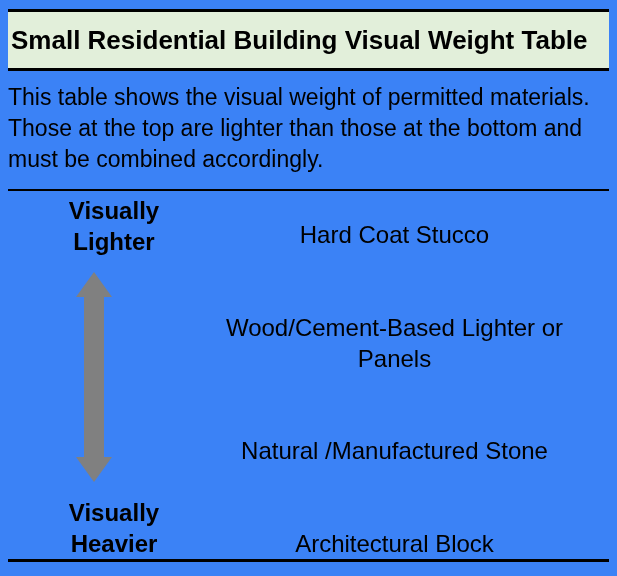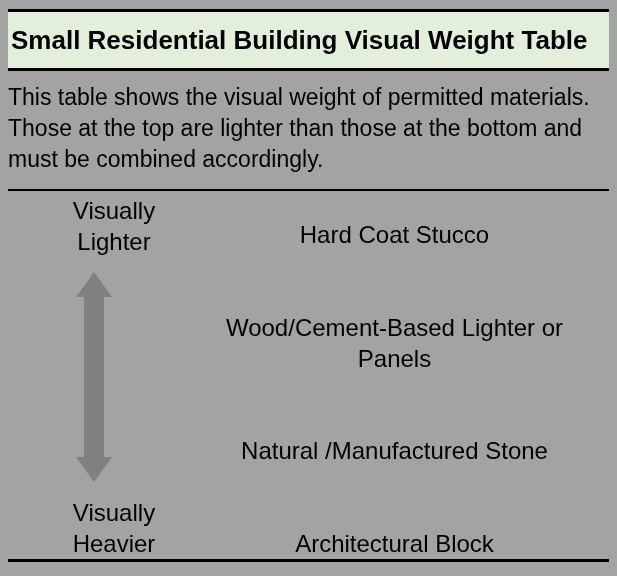--- a/index.html
+++ b/index.html
@@ -8,21 +8,21 @@
     background: #ffffff;
     font-family: "Liberation Sans", "DejaVu Sans", sans-serif;
     color: #000000;
   }
   .page {
     position: relative;
     width: 617px;
     height: 576px;
     box-sizing: border-box;
     padding: 9px 8px 0 8px;
-    background: #a3a3a3;
+    background: #3b82f6;
     overflow: hidden;
   }
   .header-band {
     box-sizing: border-box;
     border-top: 3px solid #000000;
     border-bottom: 3px solid #000000;
     background: #e2efda;
     height: 62px;
     display: flex;
     align-items: center;
@@ -54,21 +54,21 @@
     box-sizing: border-box;
     padding: 4px 0 0 0;
     display: flex;
     flex-direction: column;
     align-items: center;
     justify-content: space-between;
     text-align: center;
   }
   .scale-label {
     font-size: 24px;
-    font-weight: normal;
+    font-weight: bold;
     line-height: 31px;
     margin-left: 40px;
   }
   .scale-label span { display: block; }
   .arrow-wrap {
     flex: 0 0 auto;
     line-height: 0;
   }
   .arrow-wrap svg polygon { fill: #808080; }
   .materials-col {

